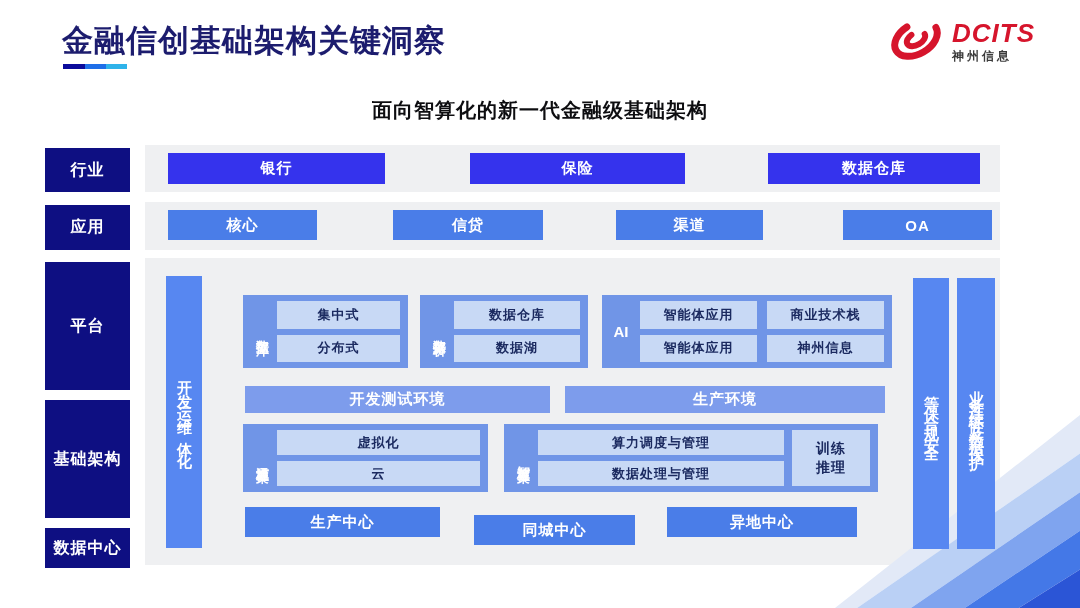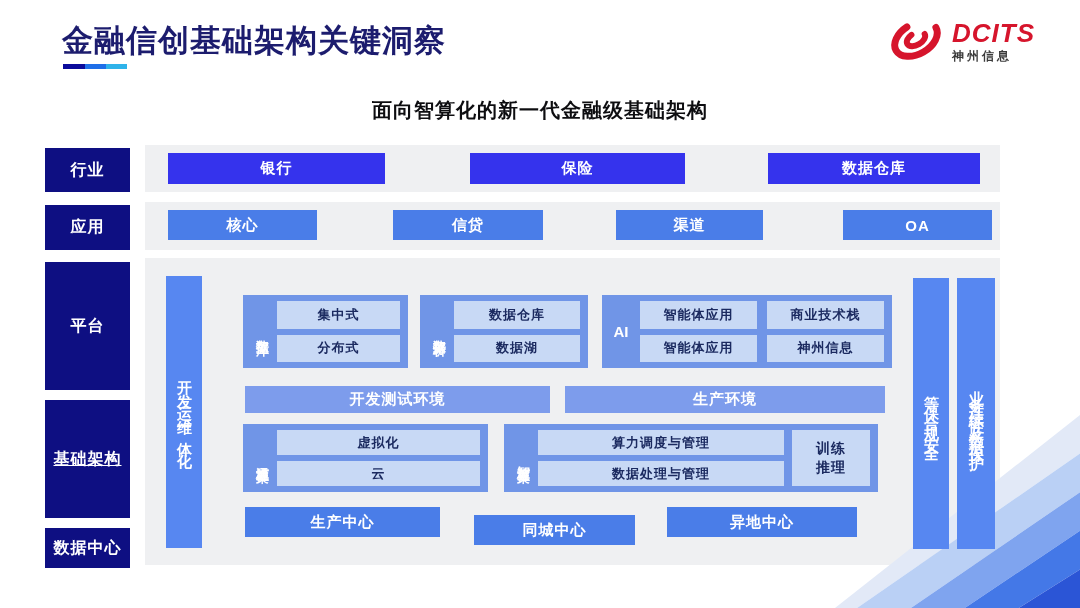--- a/index.html
+++ b/index.html
@@ -100,21 +100,21 @@
     <div class="s1"></div>
     <div class="s2"></div>
     <div class="s3"></div>
     <div class="s4"></div>
     <div class="s5"></div>
   </div>
 
   <div class="abs side-label" style="top:148px; height:44px;">行业</div>
   <div class="abs side-label" style="top:205px; height:45px;">应用</div>
   <div class="abs side-label" style="top:262px; height:128px;">平台</div>
-  <div class="abs side-label" style="top:400px; height:118px;text-decoration:underline;">基础架构</div>
+  <div class="abs side-label" style="top:400px; height:118px;">基础架构</div>
   <div class="abs side-label" style="top:528px; height:40px;">数据中心</div>
 
   <div class="abs btn btn-l1" style="left:168px; top:153px; width:217px;">银行</div>
   <div class="abs btn btn-l1" style="left:470px; top:153px; width:215px;">保险</div>
   <div class="abs btn btn-l1" style="left:768px; top:153px; width:212px;">数据仓库</div>
 
   <div class="abs btn btn-l2" style="left:168px; top:210px; width:149px;">核心</div>
   <div class="abs btn btn-l2" style="left:393px; top:210px; width:150px;">信贷</div>
   <div class="abs btn btn-l2" style="left:616px; top:210px; width:147px;">渠道</div>
   <div class="abs btn btn-l2" style="left:843px; top:210px; width:149px;">OA</div>

